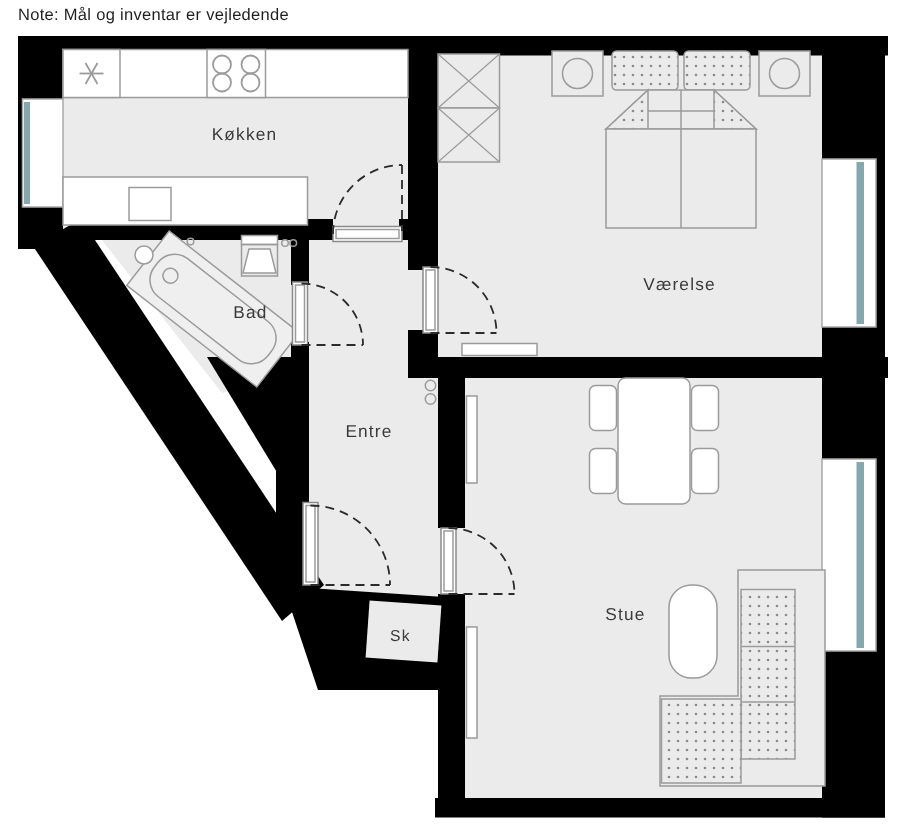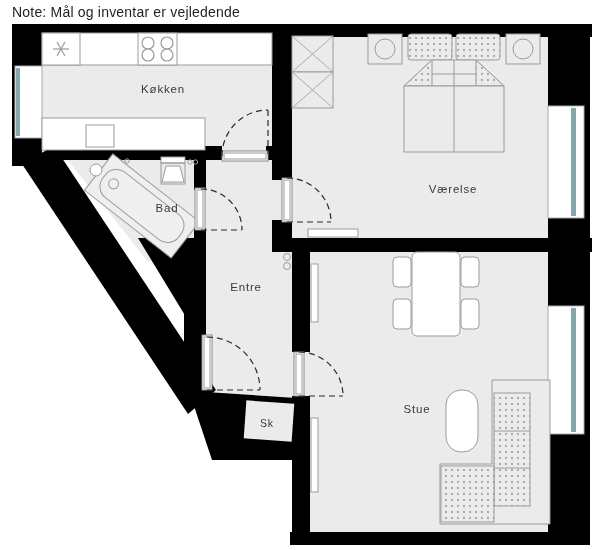--- a/index.html
+++ b/index.html
@@ -1,18 +1,18 @@
 <!DOCTYPE html>
 <html><head>
 <meta charset="utf-8">
 <style>
   html,body{margin:0;padding:0;background:#ffffff;}
   .stage{position:relative;width:600px;height:550px;background:#fff;overflow:hidden;
          font-family:"Liberation Sans",sans-serif;}
-  .note{position:absolute;top:4px;left:12px;font-size:14px;color:#1f1f1f;letter-spacing:.2px;}
+  .note{position:absolute;top:4px;left:12px;font-size:11px;color:#1f1f1f;letter-spacing:.2px;}
   svg{position:absolute;top:0;left:0;}
   .room-label{font-family:"Liberation Sans",sans-serif;font-size:11.5px;letter-spacing:.8px;
               fill:#3a3a3a;text-anchor:middle;}
   .sk-label{font-size:10.5px;}
   .furn{stroke:#9b9b9b;stroke-width:1;fill:#ffffff;}
   .furnf{stroke:#9b9b9b;stroke-width:1;}
   .nofill{fill:none;stroke:#9b9b9b;stroke-width:1;}
   .swing{fill:none;stroke:#2b2b2b;stroke-width:1.2;stroke-dasharray:6 4;}
   .leaf{fill:#ffffff;stroke:#8a8a8a;stroke-width:1;}
   .winframe{fill:#ffffff;stroke:#a9a9a9;stroke-width:1;}

